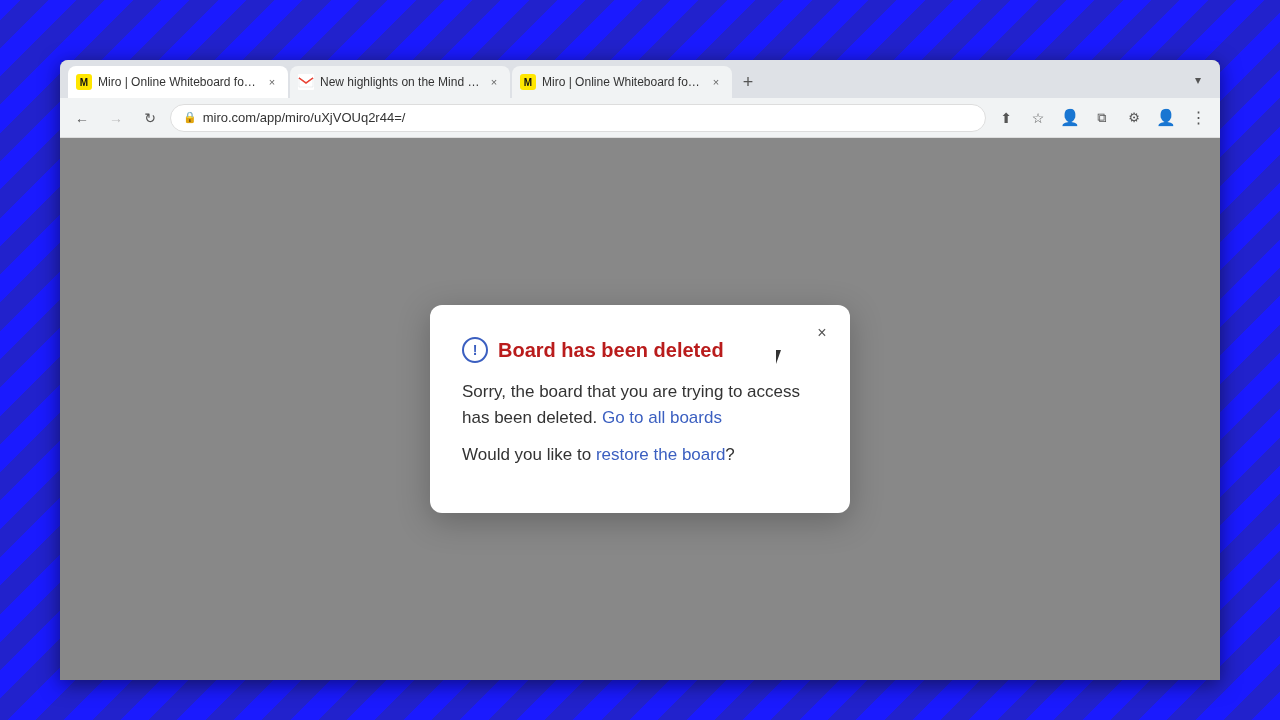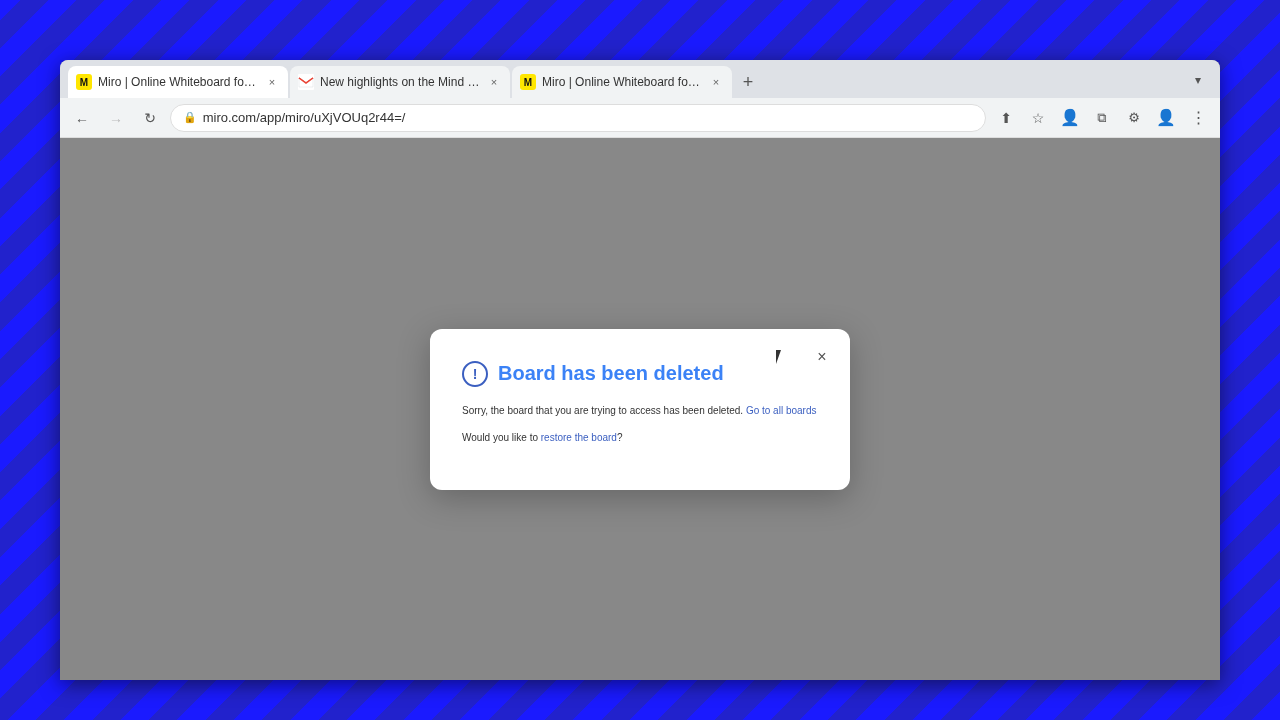--- a/index.html
+++ b/index.html
@@ -234,25 +234,25 @@
       justify-content: center;
       font-size: 14px;
       font-weight: bold;
       color: #3b5fc0;
       flex-shrink: 0;
     }
 
     .modal-title {
       font-size: 20px;
       font-weight: 700;
-      color: #3b82f6;
+      color: #b91c1c;
     }
 
     .modal-body {
-      font-size: 10px;
+      font-size: 17px;
       color: #333;
       line-height: 1.5;
     }
 
     .modal-body a {
       color: #3b5fc0;
       text-decoration: none;
     }
 
     .modal-body p {

